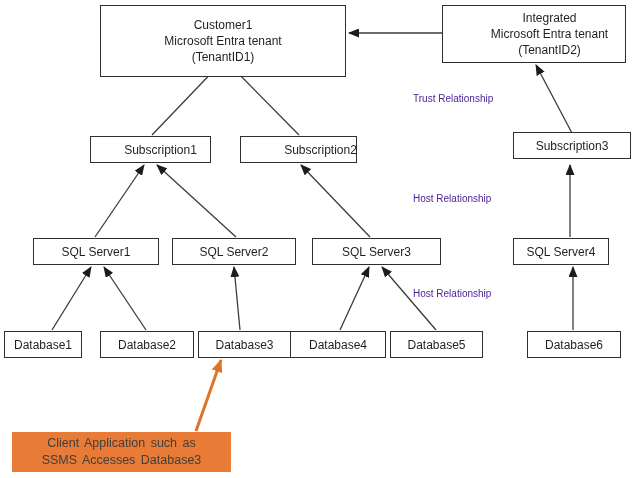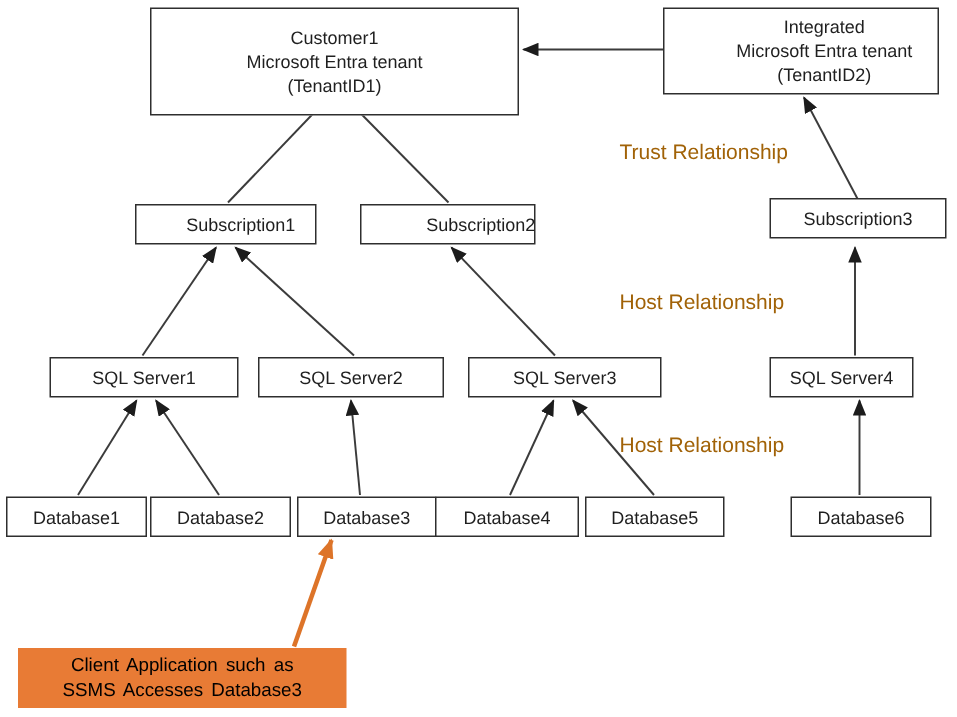--- a/index.html
+++ b/index.html
@@ -21,37 +21,37 @@
   
   .sub1{left:90px;top:136px;width:121px;height:27px;padding-left:20px;}
   .sub2{left:240px;top:136px;width:117px;height:27px;padding-left:44px;}
   .sub3{left:513px;top:132px;width:118px;height:27px;}
   
   .sql1{left:33px;top:238px;width:126px;height:27px;}
   .sql2{left:172px;top:238px;width:124px;height:27px;}
   .sql3{left:312px;top:238px;width:129px;height:27px;text-align:right;}
   .sql4{left:513px;top:238px;width:96px;height:27px;}
   
-  .db1{left:4px;top:331px;width:94px;height:27px;}
+  .db1{left:4px;top:331px;width:78px;height:27px;}
   .db2{left:100px;top:331px;width:94px;height:27px;}
   .db3{left:198px;top:331px;width:93px;height:27px;}
   .db4{left:290px;top:331px;width:96px;height:27px;}
   .db5{left:390px;top:331px;width:93px;height:27px;}
   .db6{left:527px;top:331px;width:94px;height:27px;}
   
   .rel-label{
-    position:absolute;font-size:14px;color:#a16207;white-space:nowrap;z-index:2;
+    position:absolute;font-size:10px;color:#4c1d95;white-space:nowrap;z-index:2;
   }
   .lbl-trust{left:413px;top:93px;}
   .lbl-host1{left:413px;top:193px;}
   .lbl-host2{left:413px;top:288px;}
   
   .callout{
     position:absolute;left:12px;top:432px;width:219px;height:40px;
-    background:#e87b35;color:#000000;display:flex;flex-direction:column;
+    background:#e87b35;color:#404040;display:flex;flex-direction:column;
     align-items:center;justify-content:center;text-align:center;
     font-size:12.5px;line-height:17px;z-index:2;word-spacing:2px;
   }
 </style>
 </head>
 <body>
 
 <div class="stage">
 
   <svg class="edges" width="638" height="478" viewBox="0 0 638 478" xmlns="http://www.w3.org/2000/svg">

